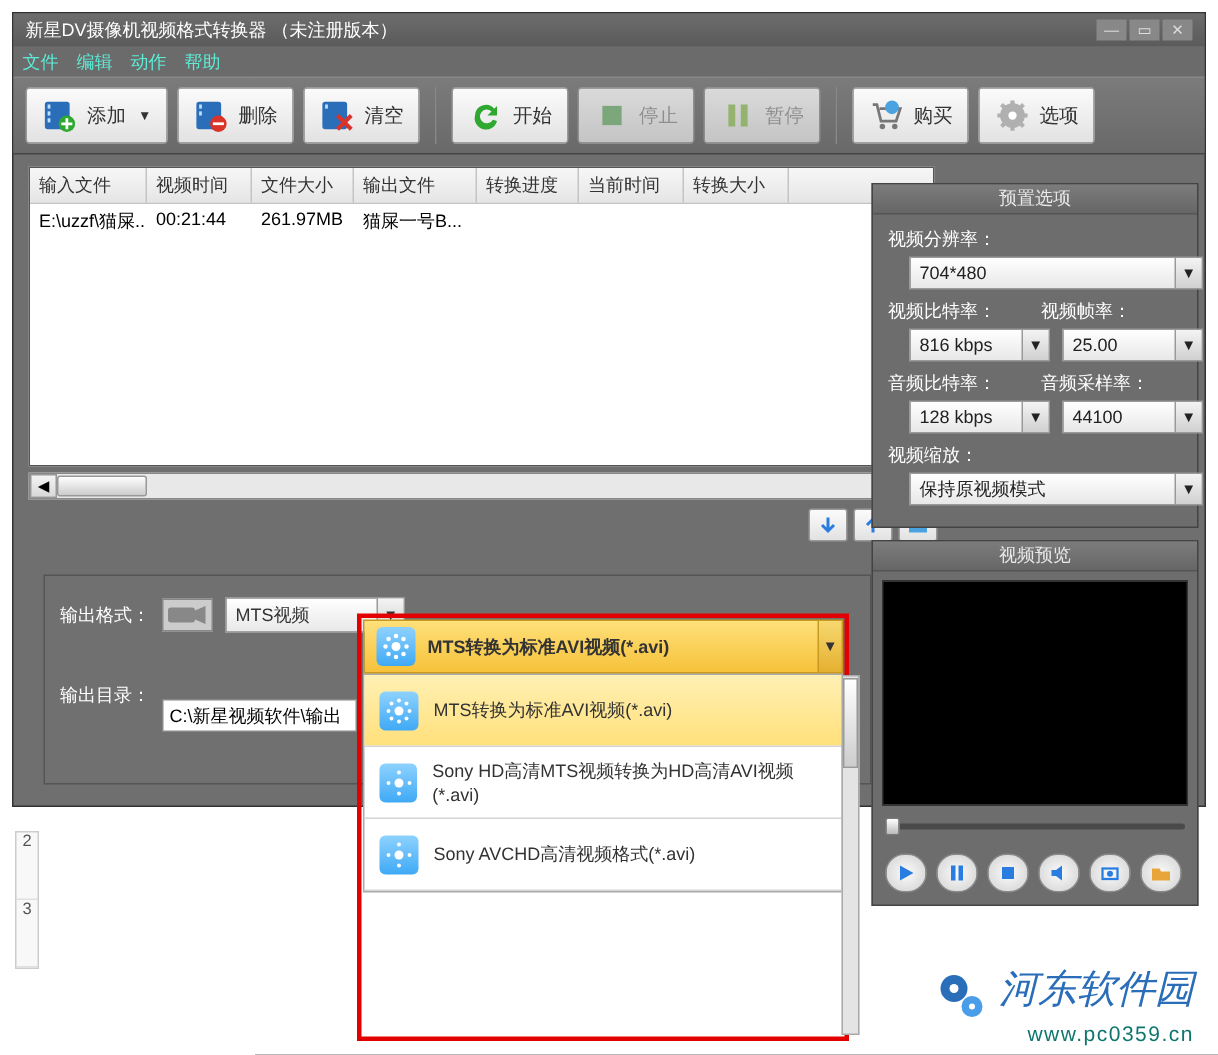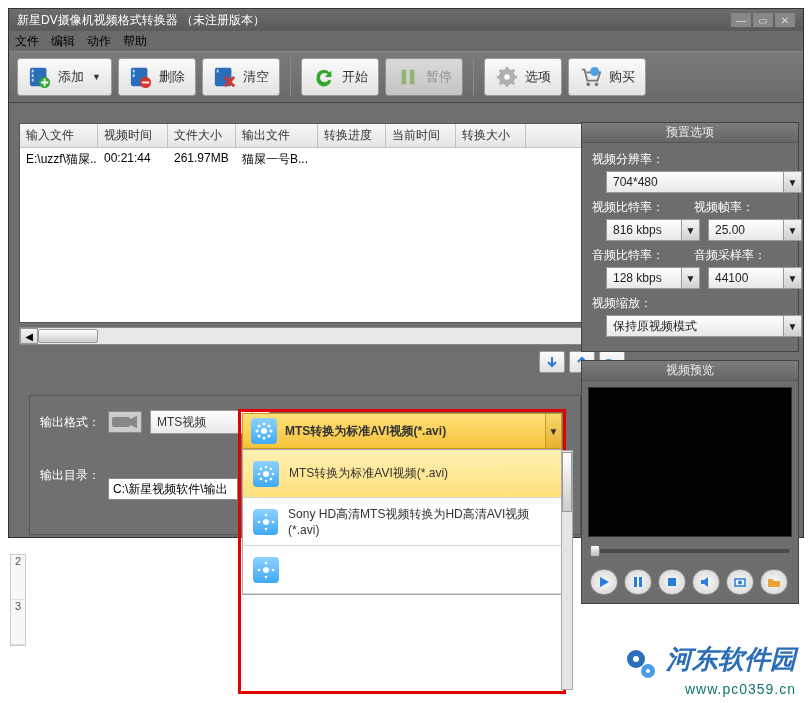--- a/index.html
+++ b/index.html
@@ -3,32 +3,32 @@
 <meta charset="utf-8">
 <style>
 * { margin: 0; padding: 0; box-sizing: border-box; font-family: "Microsoft YaHei", SimSun, Arial, sans-serif; }
 body { background: #fff; width: 812px; height: 703px; position: relative; overflow: hidden; }
 
 .window { position: absolute; left: 8px; top: 8px; width: 796px; height: 530px; background: #6f6f6f; border: 1px solid #333; }
 .titlebar { height: 22px; background: linear-gradient(#6d6d6d,#5a5a5a); color: #fff; font-size: 12px; display: flex; align-items: center; padding: 10px 8px; }
 .titlebar .spacer { flex: 1; }
 .titlebar .win-btn { width: 20px; height: 14px; margin-left: 2px; background: #888; display: inline-flex; align-items: center; justify-content: center; font-size: 10px; color: #ddd; cursor: pointer; }
 
-.menubar { height: 20px; background: #6b6b6b; display: flex; align-items: center; padding: 0 6px; gap: 12px; color: #000000; font-size: 12px; }
+.menubar { height: 20px; background: #6b6b6b; display: flex; align-items: center; padding: 0 6px; gap: 12px; color: #5eead4; font-size: 12px; }
 .menubar span { cursor: pointer; }
 
 .toolbar { height: 52px; background: linear-gradient(#7b7b7b,#696969); border-top: 1px solid #888; border-bottom: 1px solid #444; display: flex; align-items: center; padding: 0 8px; gap: 6px; }
 .tb-btn { height: 38px; background: linear-gradient(#fbfbfb,#e2e2e2); border: 1px solid #9a9a9a; border-radius: 3px; display: flex; align-items: center; padding: 0 10px; gap: 6px; font-size: 13px; color: #333; cursor: pointer; }
 .tb-sep { width: 1px; height: 38px; background: #555; border-right: 1px solid #8a8a8a; margin: 0 4px; }
 .ico { width: 24px; height: 24px; display: inline-flex; align-items: center; justify-content: center; }
 .ico svg { width: 22px; height: 22px; }
 
 .body-area { position: relative; height: calc(100% - 94px); }
 
-.left-pane { position: absolute; left: 10px; top: 20px; width: 604px; }
+.left-pane { position: absolute; left: 10px; top: 8px; width: 604px; }
 .table-wrap { border: 1px solid #555; background: #fff; height: 200px; display: flex; flex-direction: column; }
 .thead { display: flex; background: linear-gradient(#f7f7f7,#e5e5e5); border-bottom: 1px solid #c4c4c4; font-size: 12px; color: #333; }
 .thead div { padding: 3px 6px; border-right: 1px solid #c4c4c4; white-space: nowrap; overflow: hidden; }
 .tbody { flex: 1; font-size: 12px; overflow: hidden; }
 .trow { display: flex; }
 .trow div { padding: 3px 6px; border-right: 1px solid transparent; white-space: nowrap; overflow: hidden; }
 .col0{width:78px}.col1{width:70px}.col2{width:68px}.col3{width:82px}.col4{width:68px}.col5{width:70px}.col6{width:70px}
 
 .hscroll { height: 18px; border: 1px solid #888; background: #e8e8e8; margin-top: 4px; display: flex; }
 .hscroll .arrow { width: 18px; background: linear-gradient(#f4f4f4,#d8d8d8); border: 1px solid #999; display: flex; align-items: center; justify-content: center; font-size: 10px; cursor: pointer; }
@@ -67,21 +67,21 @@
 
 .preview-box { height: 150px; background: #000; margin: 6px; border: 1px solid #333; }
 .slider-row { height: 16px; margin: 0 8px 6px; display: flex; align-items: center; }
 .slider-track { flex: 1; height: 4px; background: #4a4a4a; border-radius: 2px; position: relative; }
 .slider-thumb { position: absolute; left: 0; top: -4px; width: 10px; height: 12px; background: linear-gradient(#fff,#bbb); border: 1px solid #777; border-radius: 2px; cursor: pointer; }
 .play-ctrls { display: flex; gap: 6px; padding: 4px 8px 8px; }
 .pc-btn { width: 28px; height: 26px; border-radius: 13px; background: radial-gradient(#fbfbfb,#d0d0d0); border: 1px solid #888; display: inline-flex; align-items: center; justify-content: center; cursor: pointer; }
 .pc-btn svg { width: 14px; height: 14px; }
 
 .watermark { position: absolute; right: 16px; bottom: 6px; text-align: right; z-index: 60; }
-.watermark .cn { font-size: 26px; font-weight: bold; color: #2a6db8; font-style: italic; }
+.watermark .cn { font-size: 26px; font-weight: normal; color: #2a6db8; font-style: italic; }
 .watermark .url { font-size: 14px; color: #0f766e; letter-spacing: 1px; }
 .watermark .gear { display:inline-block; width:34px; height:34px; vertical-align:middle; margin-right:4px; }
 
 .ext-strip { position:absolute; left:10px; top:554px; width:16px; height:92px; border:1px solid #ccc; background:#f8f8f8; font-size:11px; color:#555; display:flex; flex-direction:column; }
 .ext-strip div{ flex:1; border-bottom:1px solid #e0e0e0; padding-left:4px; }
 </style>
 </head>
 <body>
 
 <div class="window">
@@ -140,49 +140,57 @@
       <span class="ico">
           <svg viewBox="0 0 24 24">
             <path d="M4 12a8 8 0 0 1 14-5l2-2v7h-7l3-3a5 5 0 1 0 1 6l3 1A8 8 0 1 1 4 12z" fill="#2fa82f"></path>
           </svg>
         </span>
       <span>开始</span>
     </div>
     <div class="tb-btn" style="opacity:.75">
       <span class="ico">
           <svg viewBox="0 0 24 24">
+            <rect x="5" y="5" width="14" height="14" fill="#7fb97f"></rect>
+          </svg>
+        </span>
+      <span style="color:#999">停止</span>
+    </div>
+    <div class="tb-btn" style="opacity:.75">
+      <span class="ico">
+          <svg viewBox="0 0 24 24">
             <rect x="5" y="4" width="5" height="16" fill="#9fc96f"></rect>
             <rect x="14" y="4" width="5" height="16" fill="#9fc96f"></rect>
           </svg>
         </span>
       <span style="color:#999">暂停</span>
     </div>
     <div class="tb-sep"></div>
+    <div class="tb-btn">
+      <span class="ico">
+          <svg viewBox="0 0 24 24">
+            <path d="M2 4h3l3 12h11l3-9H7" fill="none" stroke="#777" stroke-width="2"></path>
+            <circle cx="9" cy="20" r="2" fill="#777"></circle>
+            <circle cx="18" cy="20" r="2" fill="#777"></circle>
+            <circle cx="16" cy="6" r="5" fill="#4aa3e0"></circle>
+          </svg>
+        </span>
+      <span>购买</span>
+    </div>
     <div class="tb-btn">
       <span class="ico">
           <svg viewBox="0 0 24 24">
             <circle cx="12" cy="12" r="9" fill="#b0b0b0"></circle>
             <circle cx="12" cy="12" r="3" fill="#fff"></circle>
             <g stroke="#b0b0b0" stroke-width="3">
               <path d="M12 1v4M12 19v4M1 12h4M19 12h4M4 4l3 3M17 17l3 3M20 4l-3 3M7 17l-3 3"></path>
             </g>
           </svg>
         </span>
       <span>选项</span>
-    </div>
-    <div class="tb-btn">
-      <span class="ico">
-          <svg viewBox="0 0 24 24">
-            <path d="M2 4h3l3 12h11l3-9H7" fill="none" stroke="#777" stroke-width="2"></path>
-            <circle cx="9" cy="20" r="2" fill="#777"></circle>
-            <circle cx="18" cy="20" r="2" fill="#777"></circle>
-            <circle cx="16" cy="6" r="5" fill="#4aa3e0"></circle>
-          </svg>
-        </span>
-      <span>购买</span>
     </div>
   </div>
 
   <div class="body-area">
     <div class="left-pane">
       <div class="table-wrap">
         <div class="thead">
           <div class="col0">输入文件</div>
           <div class="col1">视频时间</div>
           <div class="col2">文件大小</div>
@@ -408,20 +416,21 @@
         <svg width="18" height="18">
           <circle cx="9" cy="9" r="3" fill="#fff"></circle>
           <g fill="#fff">
             <circle cx="9" cy="2" r="1.3"></circle>
             <circle cx="9" cy="16" r="1.3"></circle>
             <circle cx="2" cy="9" r="1.3"></circle>
             <circle cx="16" cy="9" r="1.3"></circle>
           </g>
         </svg>
       </span>
+    <span>Sony AVCHD高清视频格式(*.avi)</span>
   </div>
   <div class="fmt-list-scroll">
       <div class="th"></div>
     </div>
 </div>
 
 <div class="ext-strip">
   <div>2</div>
   <div>3</div>
 </div>

